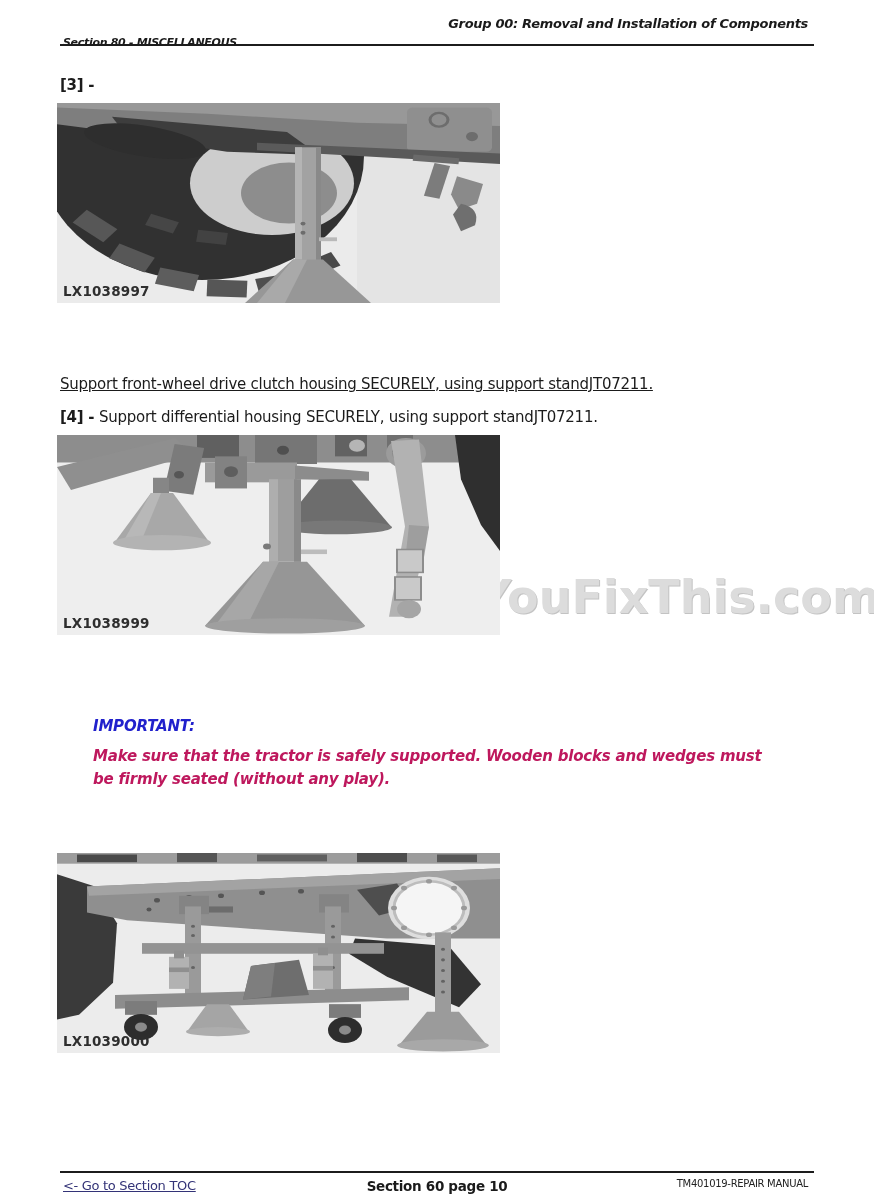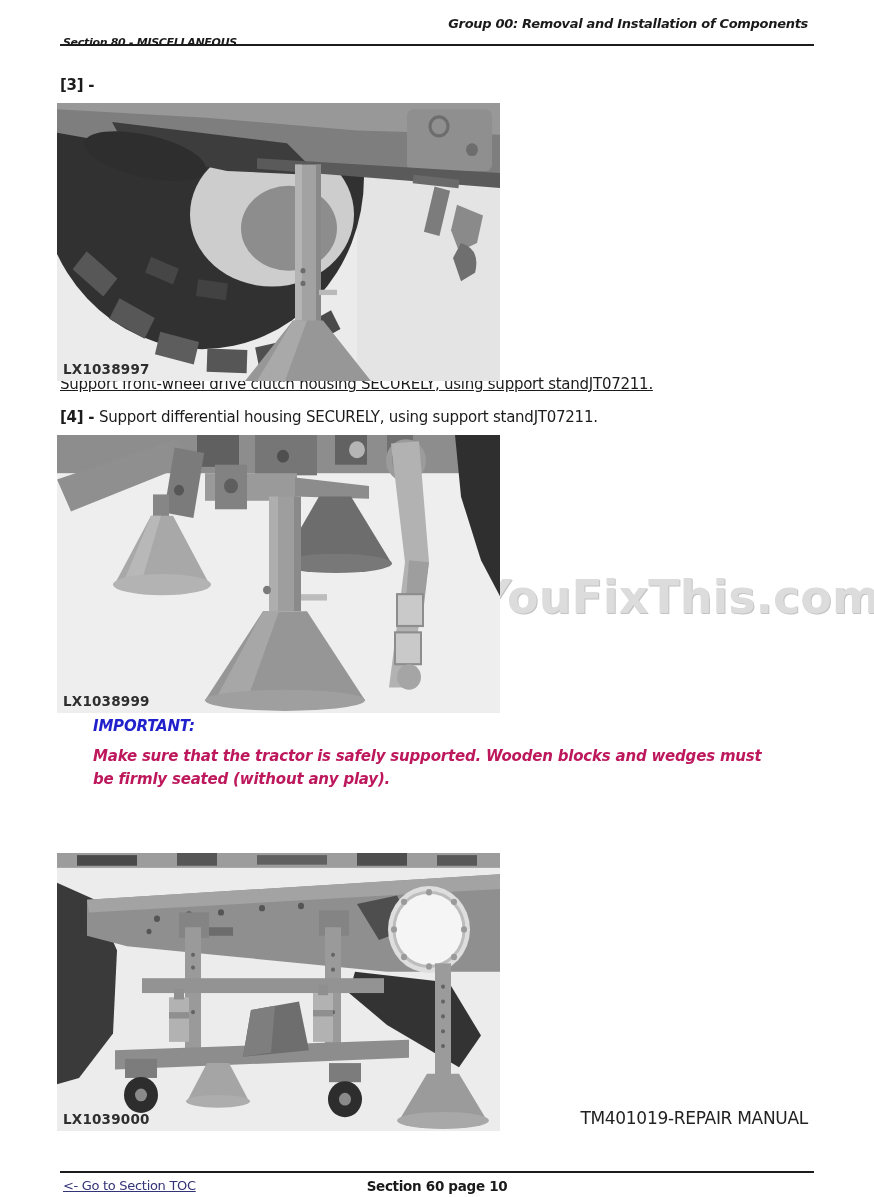--- a/index.html
+++ b/index.html
@@ -26,22 +26,22 @@
   .ftr-link {
     position:absolute; left:63px; top:1178px;
     font-size:13px; letter-spacing:-0.3px; color:#333377;
     text-decoration:underline; cursor:pointer;
   }
   .ftr-center {
     position:absolute; left:0; right:0; top:1178px; text-align:center;
     font-size:13.5px; font-weight:bold; letter-spacing:-0.3px;
   }
   .ftr-right {
-    position:absolute; right:66px; top:1108px;
-    font-size:17px; letter-spacing:-0.3px; color:#222222;
+    position:absolute; right:66px; top:1178px;
+    font-size:10px; letter-spacing:-0.3px; color:#222222;
   }
   
   .step-label { font-weight:bold; }
   .txt {
     position:absolute; left:60px;
     font-size:15px; letter-spacing:-0.25px; color:#1b1b1b;
   }
   .step3 { top:76px; font-size:15px; }
   .p1    { top:375px;text-decoration:underline; }
   .p4    { top:408px; }
@@ -51,21 +51,21 @@
     font-size:15px; font-weight:bold; font-style:italic; color:#2121cc;
     letter-spacing:-0.2px;
   }
   .imp-body {
     position:absolute; left:93px; top:745px; width:690px;
     font-size:15px; font-weight:bold; font-style:italic; color:#be185d;
     letter-spacing:-0.2px; line-height:23px;
   }
   
   .figure {
-    position:absolute; left:57px; width:443px; height:278px;
+    position:absolute; left:57px; width:443px; height:200px;
     background:#ededed; z-index:2;
   }
   .fig1 { top:103px; }
   .fig2 { top:435px; }
   .fig3 { top:853px;border-radius:10px; }
   .figure svg { position:absolute; left:0; top:0; width:100%; height:100%; }
   .fig-caption {
     position:absolute; left:6px; bottom:4px;
     font-size:13.5px; font-weight:bold; color:#2e2e2e; letter-spacing:0.2px;
     z-index:3;

